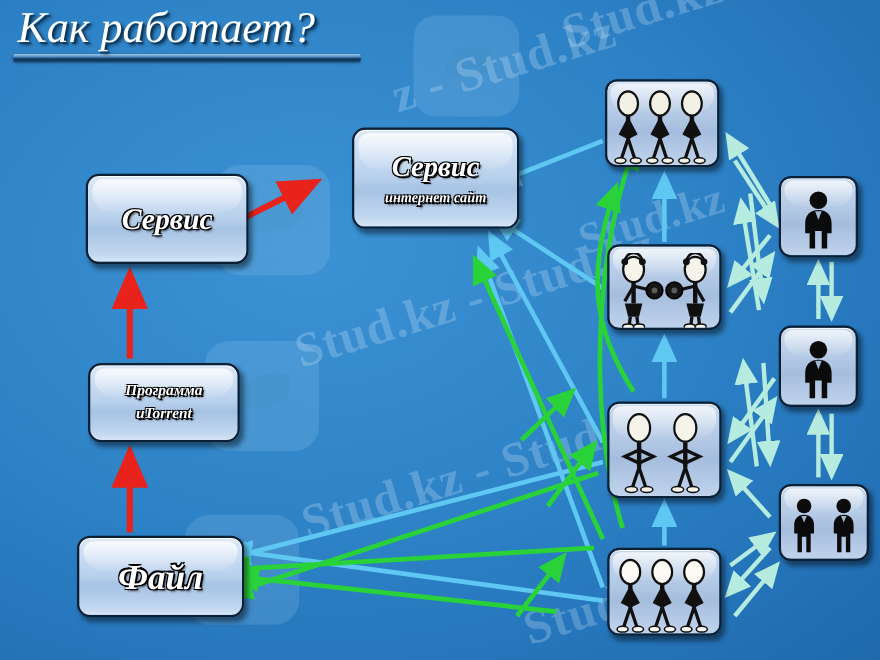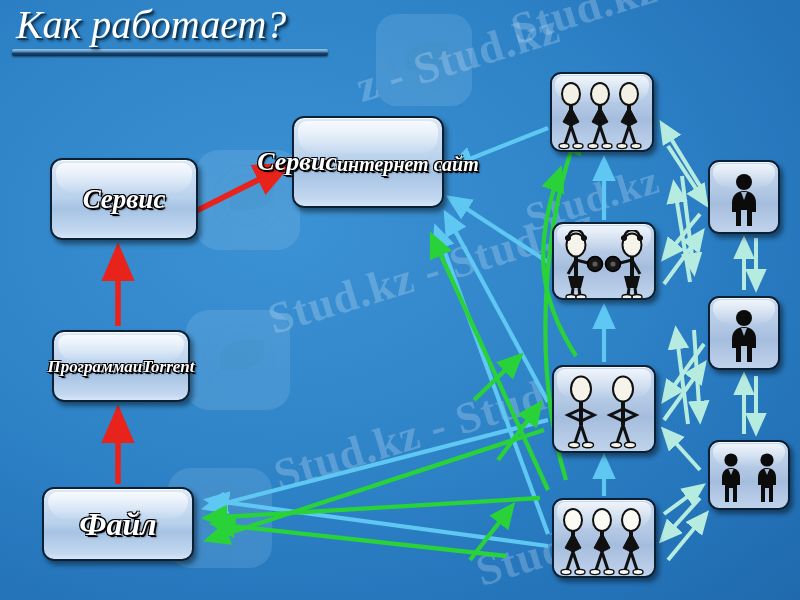--- a/index.html
+++ b/index.html
@@ -68,23 +68,24 @@
     box-shadow:0 1px 2px rgba(0,0,0,.5);
   }
 
   
   .gbox{
     position:absolute;
     border-radius:12px;
     background:linear-gradient(180deg,#dce9f7 0%, #cfe0f4 18%, #b9d1ec 48%, #a6c3e4 62%, #c3d8f0 92%, #d8e6f6 100%);
     border:2px solid #0b2034;
     box-shadow:3px 4px 5px rgba(0,0,0,.45), inset 0 1px 0 rgba(255,255,255,.85);
-    display:flex;
+    display:flex;flex-direction:column;
     align-items:center;justify-content:center;
     box-sizing:border-box;
+    margin-left:28px;
   }
   .gbox::after{
     content:"";position:absolute;left:4px;right:4px;top:3px;height:38%;
     border-radius:9px 9px 18px 18px;
     background:linear-gradient(180deg,rgba(255,255,255,.78),rgba(255,255,255,.05));
     pointer-events:none;
   }
   .gbox .lbl{
     position:relative;z-index:2;
     font-family:"Liberation Serif", serif;
@@ -93,24 +94,24 @@
     text-shadow:1.5px 1.5px 0 #000, 2px 2px 2px rgba(0,0,0,.7), -1px -1px 0 #000, 1px -1px 0 #000, -1px 1px 0 #000;
     white-space:nowrap;
   }
 
   
   #node-spisok   {left:50px; top:158px; width:148px;height:82px;}
   #node-spisok  .lbl{font-size:27px;}
 
   #node-servis   {left:292px;top:116px;width:152px;height:92px;}
   #node-servis  .lbl.t1{font-size:26px;}
-  #node-servis  .lbl.t2{font-size:20px;margin-top:5px;}
+  #node-servis  .lbl.t2{font-size:13px;margin-top:5px;}
 
   #node-programma{left:52px; top:330px;width:138px;height:72px;}
-  #node-programma .lbl{font-size:17px;line-height:21px;}
+  #node-programma .lbl{font-size:14px;line-height:21px;}
 
   #node-fail     {left:42px; top:487px;width:152px;height:74px;}
   #node-fail    .lbl{font-size:32px;}
 
   
   .peer{
     position:absolute;
     border-radius:11px;
     background:linear-gradient(180deg,#c7d9ef 0%, #b6cbe6 35%, #a5bddd 60%, #c0d3ec 100%);
     border:2px solid #0b2034;

